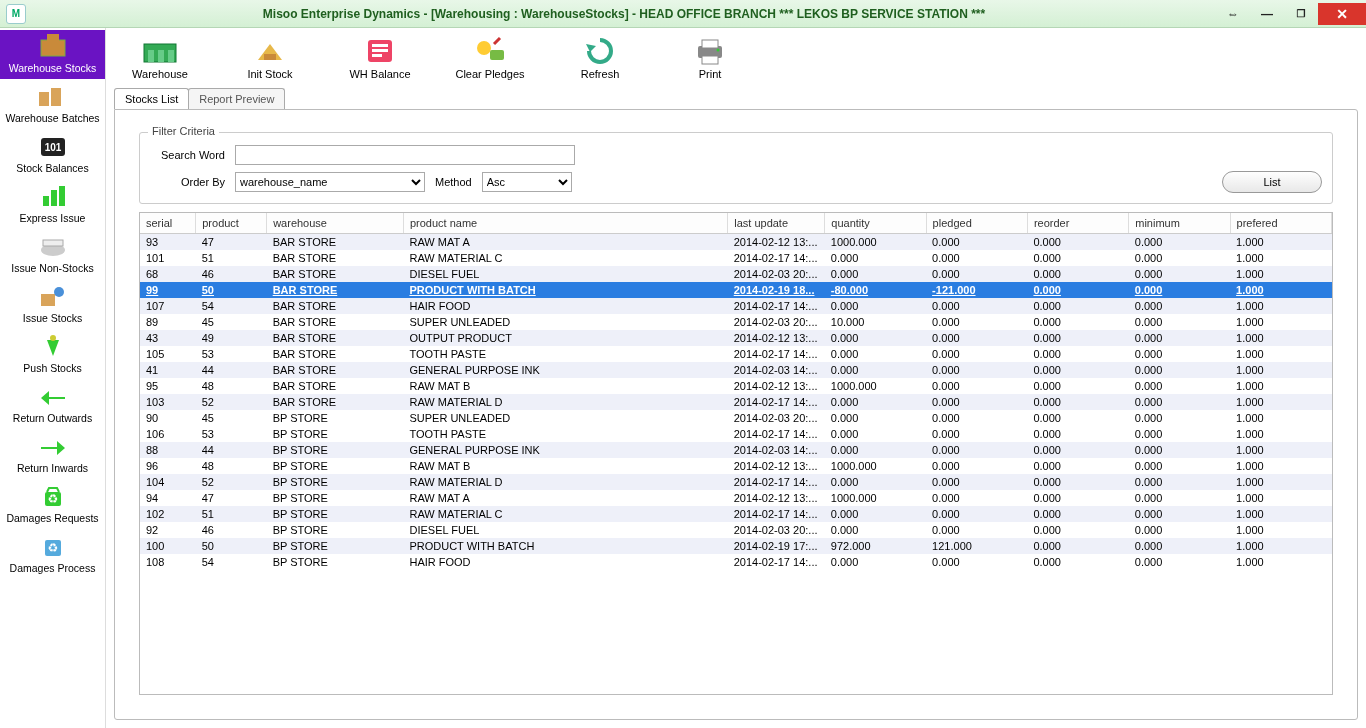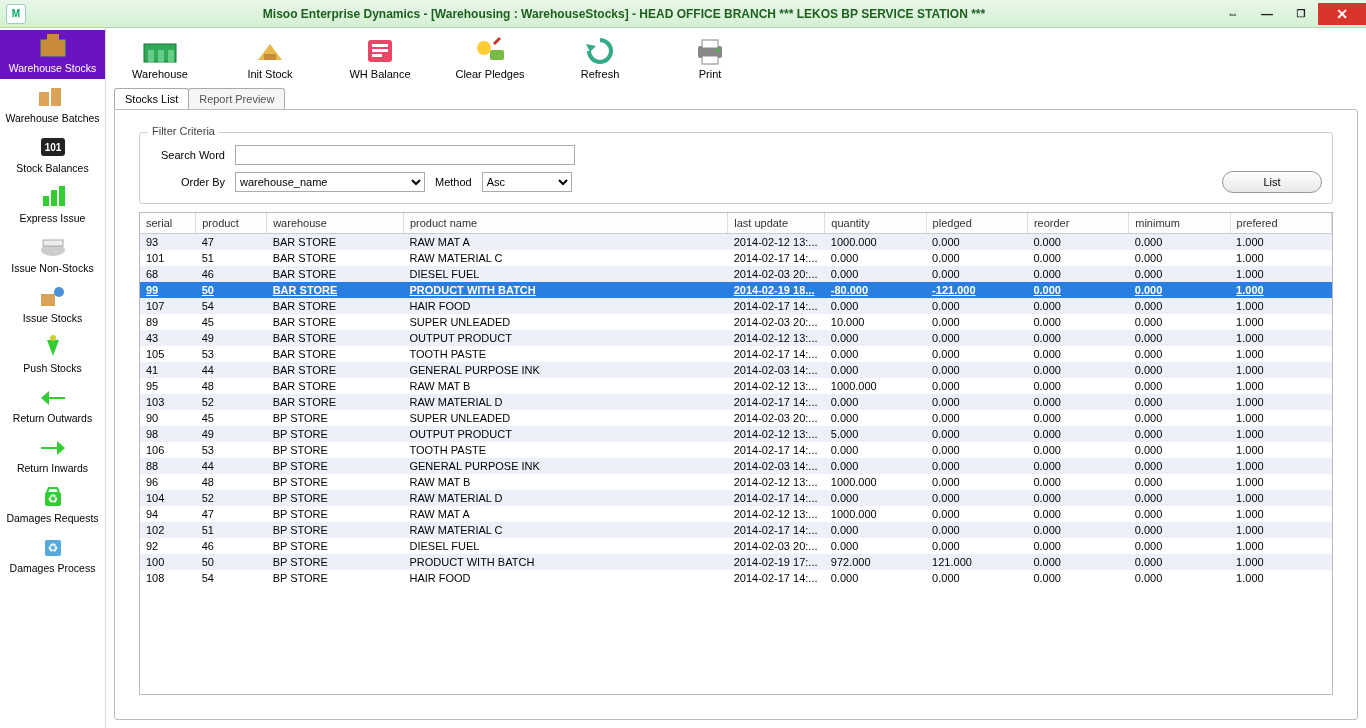--- a/index.html
+++ b/index.html
@@ -398,32 +398,20 @@
                 <td class="c-product">45</td>
                 <td class="c-wh">BP STORE</td>
                 <td class="c-name">SUPER UNLEADED</td>
                 <td class="c-upd">2014-02-03 20:...</td>
                 <td class="c-qty">0.000</td>
                 <td class="c-pl">0.000</td>
                 <td class="c-re">0.000</td>
                 <td class="c-min">0.000</td>
                 <td class="c-pref">1.000</td>
               </tr>
-              <tr class="even">
-                <td class="c-serial">98</td>
-                <td class="c-product">49</td>
-                <td class="c-wh">BP STORE</td>
-                <td class="c-name">OUTPUT PRODUCT</td>
-                <td class="c-upd">2014-02-12 13:...</td>
-                <td class="c-qty">5.000</td>
-                <td class="c-pl">0.000</td>
-                <td class="c-re">0.000</td>
-                <td class="c-min">0.000</td>
-                <td class="c-pref">1.000</td>
-              </tr>
               <tr class="odd">
                 <td class="c-serial">106</td>
                 <td class="c-product">53</td>
                 <td class="c-wh">BP STORE</td>
                 <td class="c-name">TOOTH PASTE</td>
                 <td class="c-upd">2014-02-17 14:...</td>
                 <td class="c-qty">0.000</td>
                 <td class="c-pl">0.000</td>
                 <td class="c-re">0.000</td>
                 <td class="c-min">0.000</td>

